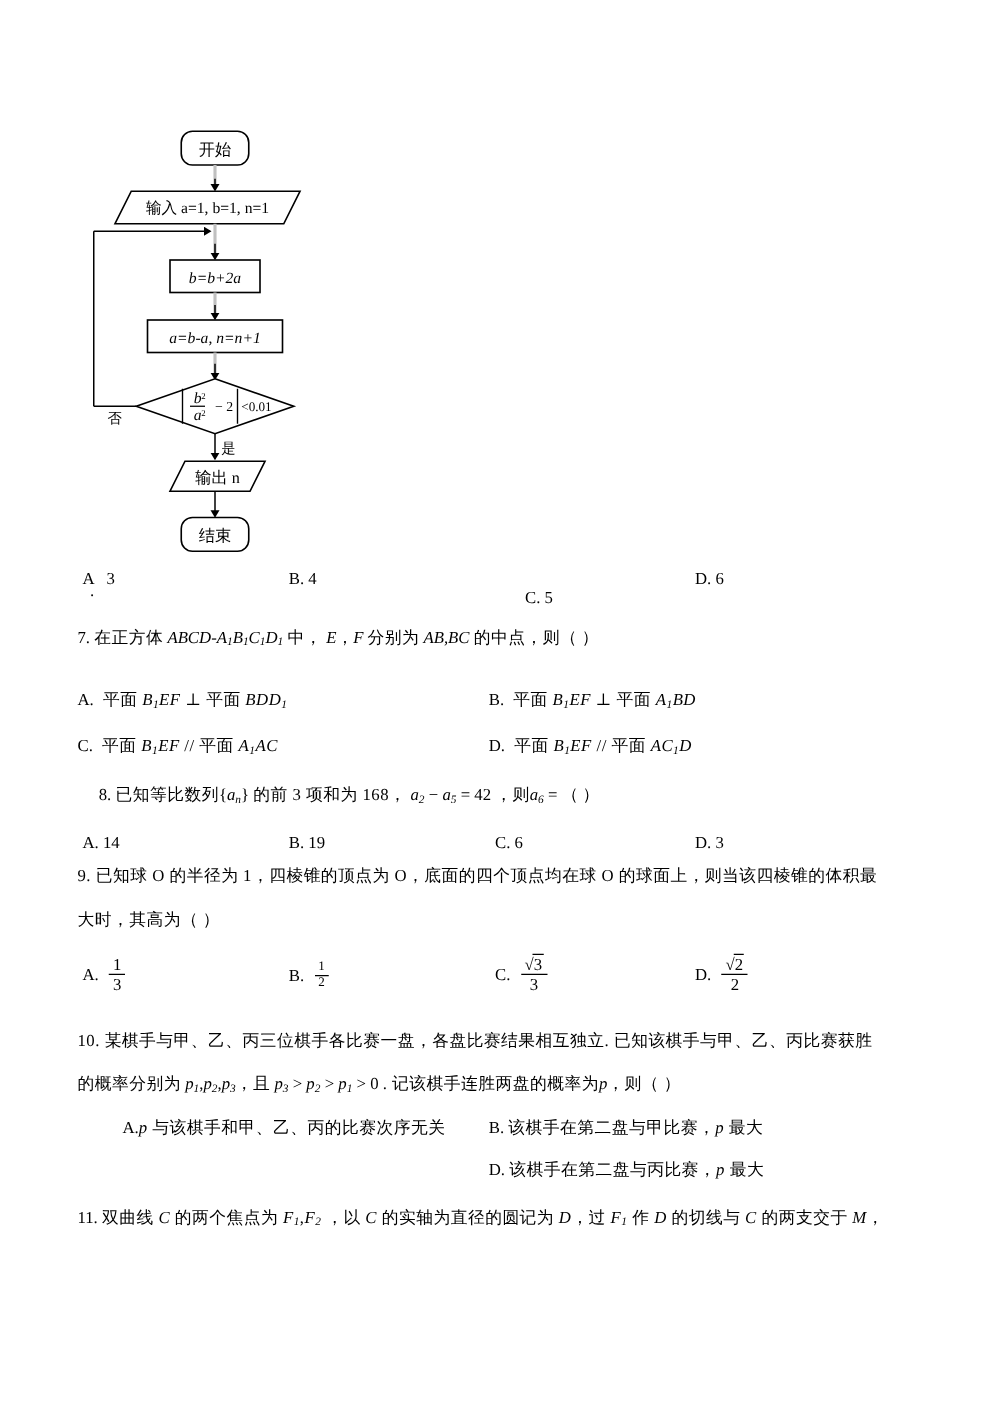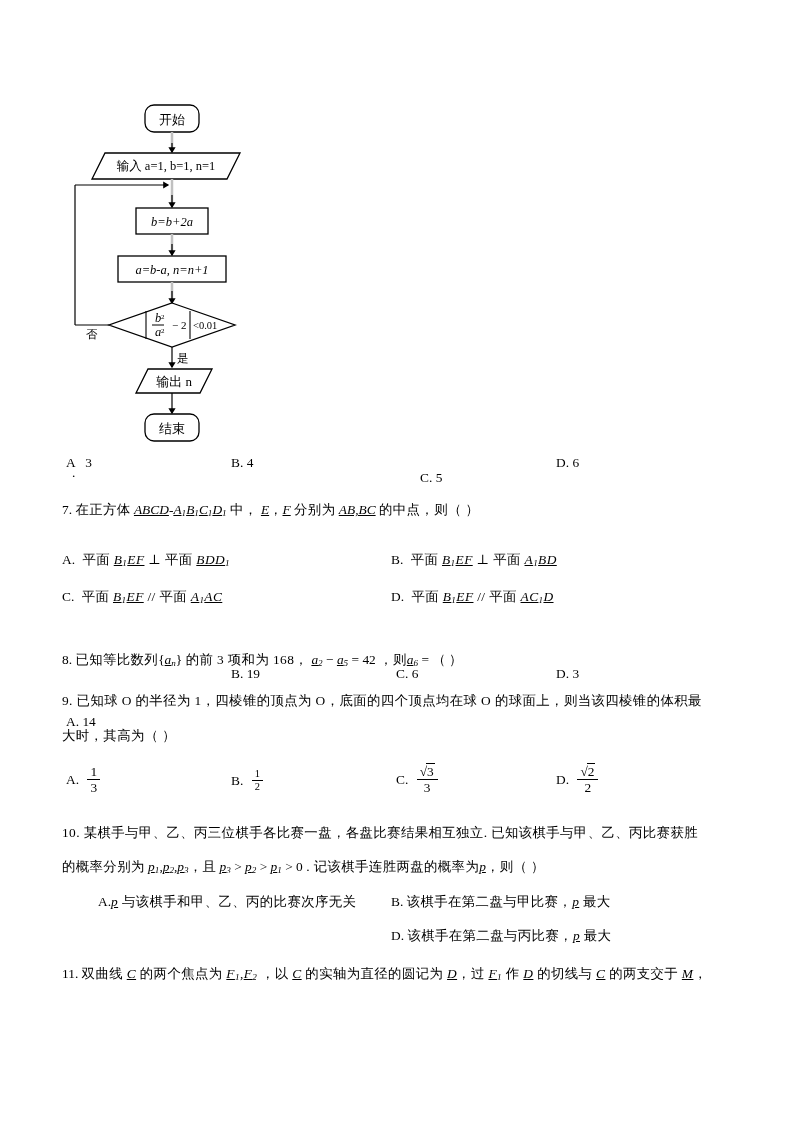--- a/index.html
+++ b/index.html
@@ -42,21 +42,21 @@
     position: absolute;
     left: 62px;
     font-size: 13.4px;
     white-space: nowrap;
   }
   .opt {
     position: absolute;
     font-size: 13.4px;
     white-space: nowrap;
   }
-  i, .it { font-style: italic; text-decoration: underline; }
+  i, .it { font-style: italic; }
   sub {
     font-size: 0.68em;
     vertical-align: -0.25em;
     font-style: italic;
   }
   .cn { letter-spacing: 0.4px; }
 
   
   .frac {
     display: inline-block;
@@ -216,29 +216,29 @@
   </div>
   <div class="opt" style="left:62px; top:588px;">
     <span>C.</span>
     <span style="display:inline-block;width:4px"></span><span class="cn">平面&nbsp;<i>B</i><sub>1</sub><i>EF</i>&nbsp;//&nbsp;平面&nbsp;<i>A</i><sub>1</sub><i>AC</i></span>
   </div>
   <div class="opt" style="left:391px; top:588px;">
     <span>D.</span>
     <span style="display:inline-block;width:4px"></span><span class="cn">平面&nbsp;<i>B</i><sub>1</sub><i>EF</i>&nbsp;//&nbsp;平面&nbsp;<i>AC</i><sub>1</sub><i>D</i></span>
   </div>
 
-  <div class="qline" style="top:651px;">
+  <div class="qline" style="top:627px;margin-left:17px;">
     <span>8.</span>
     <span class="cn">已知等比数列</span><span>{<i>a</i><sub>n</sub>}</span>
     <span class="cn">的前 3 项和为 168，</span>
     <span><i>a</i><sub>2</sub> − <i>a</i><sub>5</sub> = 42</span>
     <span class="cn">，则</span><span><i>a</i><sub>6</sub> = （     ）</span>
   </div>
 
-  <div class="opt" style="left:66px; top:666px;margin-top:48px;">
+  <div class="opt" style="left:66px; top:666px;">
     <span>A.</span>
     <span>14</span>
   </div>
   <div class="opt" style="left:231px; top:666px;">
     <span>B.</span>
     <span>19</span>
   </div>
   <div class="opt" style="left:396px; top:666px;">
     <span>C.</span>
     <span>6</span>

